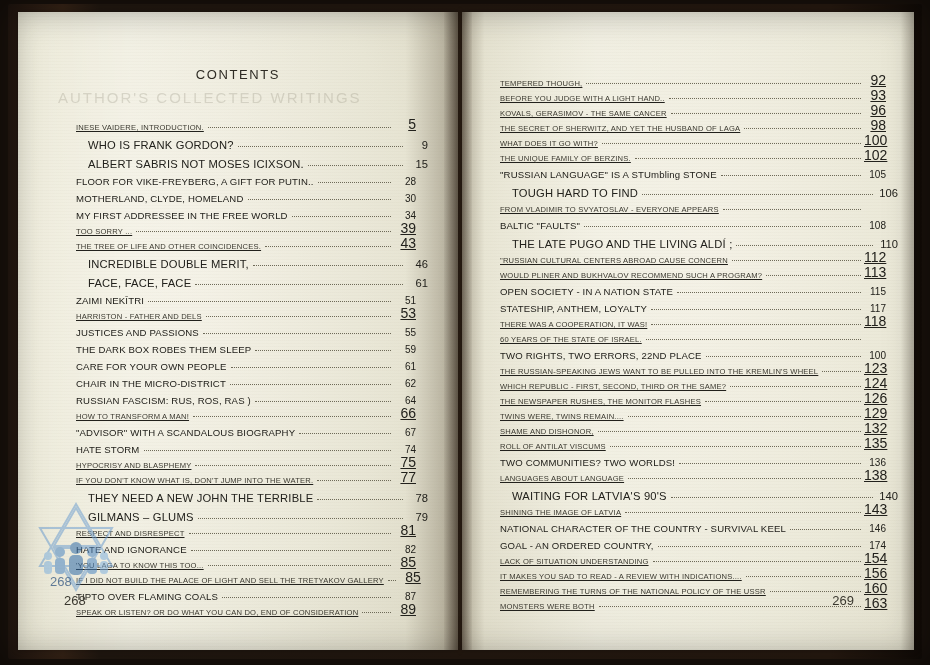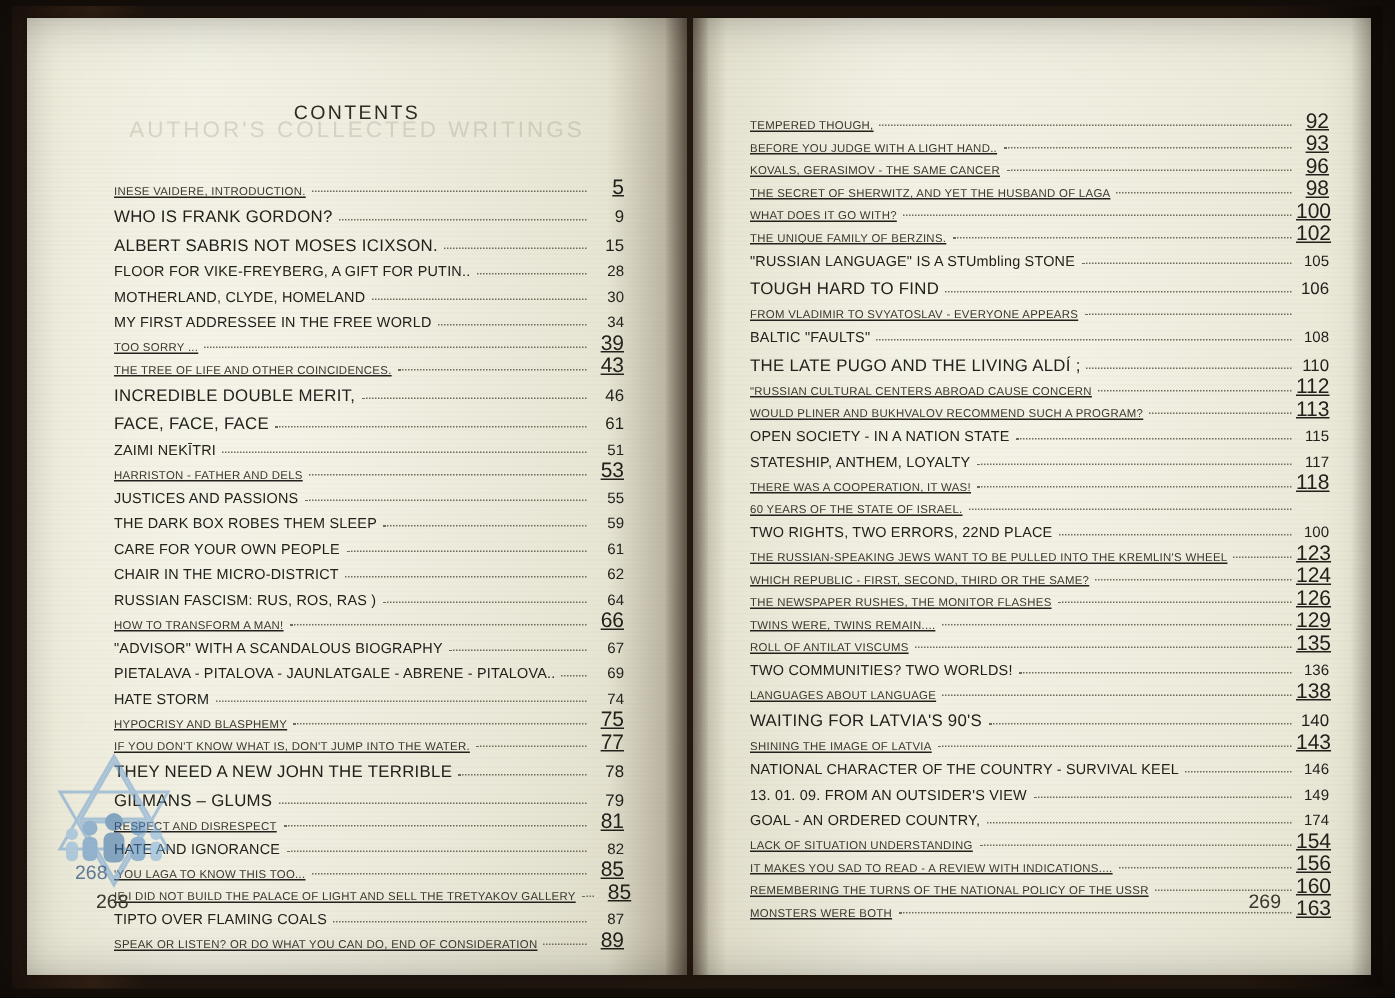--- a/index.html
+++ b/index.html
@@ -76,24 +76,24 @@
     top: 55px;
     left: 0;
     width: 100%;
     text-align: center;
     font-size: 13px;
     letter-spacing: 1.6px;
     color: #2e2b24;
   }
   .ghost-title {
     position: absolute;
-    top: 66px;
+    top: 77px;
     left: 40px;
     width: 360px;
-    text-align: center;
+    text-align: left;
     font-size: 15px;
     letter-spacing: 2px;
     color: rgba(120,115,95,0.22);
     white-space: nowrap;
   }
 
   
   .toc {
     position: absolute;
     left: 0;
@@ -123,21 +123,21 @@
   }
   .toc-page {
     flex: 0 0 auto;
     text-align: right;
     width: 22px;
   }
 
   
   .sz-big   .toc-label { font-size: 11.2px; letter-spacing: 0.2px; }
   .sz-big   .toc-page  { font-size: 11.2px; }
-  .sz-big   { height: 18px; }
+  .sz-big   { height: 18px; margin-left: 12px; }
 
   .sz-mid   .toc-label { font-size: 9.6px; letter-spacing: 0.15px; }
   .sz-mid   .toc-page  { font-size: 10px; }
   .sz-mid   { height: 16px; }
 
   .sz-small .toc-label { font-size: 7.6px; letter-spacing: 0.2px; color: #3a382f; }
   .sz-small .toc-page  { font-size: 14px; }
   .sz-small { height: 14px; text-decoration: underline; }
 
   
@@ -268,25 +268,20 @@
         </div>
         <div class="toc-row sz-small">
           <span class="toc-label">HOW TO TRANSFORM A MAN!</span>
           <span class="toc-dots"></span>
           <span class="toc-page">66</span>
         </div>
         <div class="toc-row sz-mid">
           <span class="toc-label">"ADVISOR" WITH A SCANDALOUS BIOGRAPHY</span>
           <span class="toc-dots"></span>
           <span class="toc-page">67</span>
-        </div>
-        <div class="toc-row sz-mid">
-          <span class="toc-label">PIETALAVA - PITALOVA - JAUNLATGALE - ABRENE - PITALOVA..</span>
-          <span class="toc-dots"></span>
-          <span class="toc-page">69</span>
         </div>
         <div class="toc-row sz-mid">
           <span class="toc-label">HATE STORM</span>
           <span class="toc-dots"></span>
           <span class="toc-page">74</span>
         </div>
         <div class="toc-row sz-small">
           <span class="toc-label">HYPOCRISY AND BLASPHEMY</span>
           <span class="toc-dots"></span>
           <span class="toc-page">75</span>
@@ -472,20 +467,25 @@
           <span class="toc-label">THE NEWSPAPER RUSHES, THE MONITOR FLASHES</span>
           <span class="toc-dots"></span>
           <span class="toc-page">126</span>
         </div>
         <div class="toc-row sz-small">
           <span class="toc-label">TWINS WERE, TWINS REMAIN....</span>
           <span class="toc-dots"></span>
           <span class="toc-page">129</span>
         </div>
         <div class="toc-row sz-small">
+          <span class="toc-label">SHAME AND DISHONOR,</span>
+          <span class="toc-dots"></span>
+          <span class="toc-page">132</span>
+        </div>
+        <div class="toc-row sz-small">
           <span class="toc-label">ROLL OF ANTILAT VISCUMS</span>
           <span class="toc-dots"></span>
           <span class="toc-page">135</span>
         </div>
         <div class="toc-row sz-mid">
           <span class="toc-label">TWO COMMUNITIES? TWO WORLDS!</span>
           <span class="toc-dots"></span>
           <span class="toc-page">136</span>
         </div>
         <div class="toc-row sz-small">
@@ -500,25 +500,20 @@
         </div>
         <div class="toc-row sz-small">
           <span class="toc-label">SHINING THE IMAGE OF LATVIA</span>
           <span class="toc-dots"></span>
           <span class="toc-page">143</span>
         </div>
         <div class="toc-row sz-mid">
           <span class="toc-label">NATIONAL CHARACTER OF THE COUNTRY - SURVIVAL KEEL</span>
           <span class="toc-dots"></span>
           <span class="toc-page">146</span>
-        </div>
-        <div class="toc-row sz-mid">
-          <span class="toc-label">13. 01. 09. FROM AN OUTSIDER'S VIEW</span>
-          <span class="toc-dots"></span>
-          <span class="toc-page">149</span>
         </div>
         <div class="toc-row sz-mid">
           <span class="toc-label">GOAL - AN ORDERED COUNTRY,</span>
           <span class="toc-dots"></span>
           <span class="toc-page">174</span>
         </div>
         <div class="toc-row sz-small">
           <span class="toc-label">LACK OF SITUATION UNDERSTANDING</span>
           <span class="toc-dots"></span>
           <span class="toc-page">154</span>

